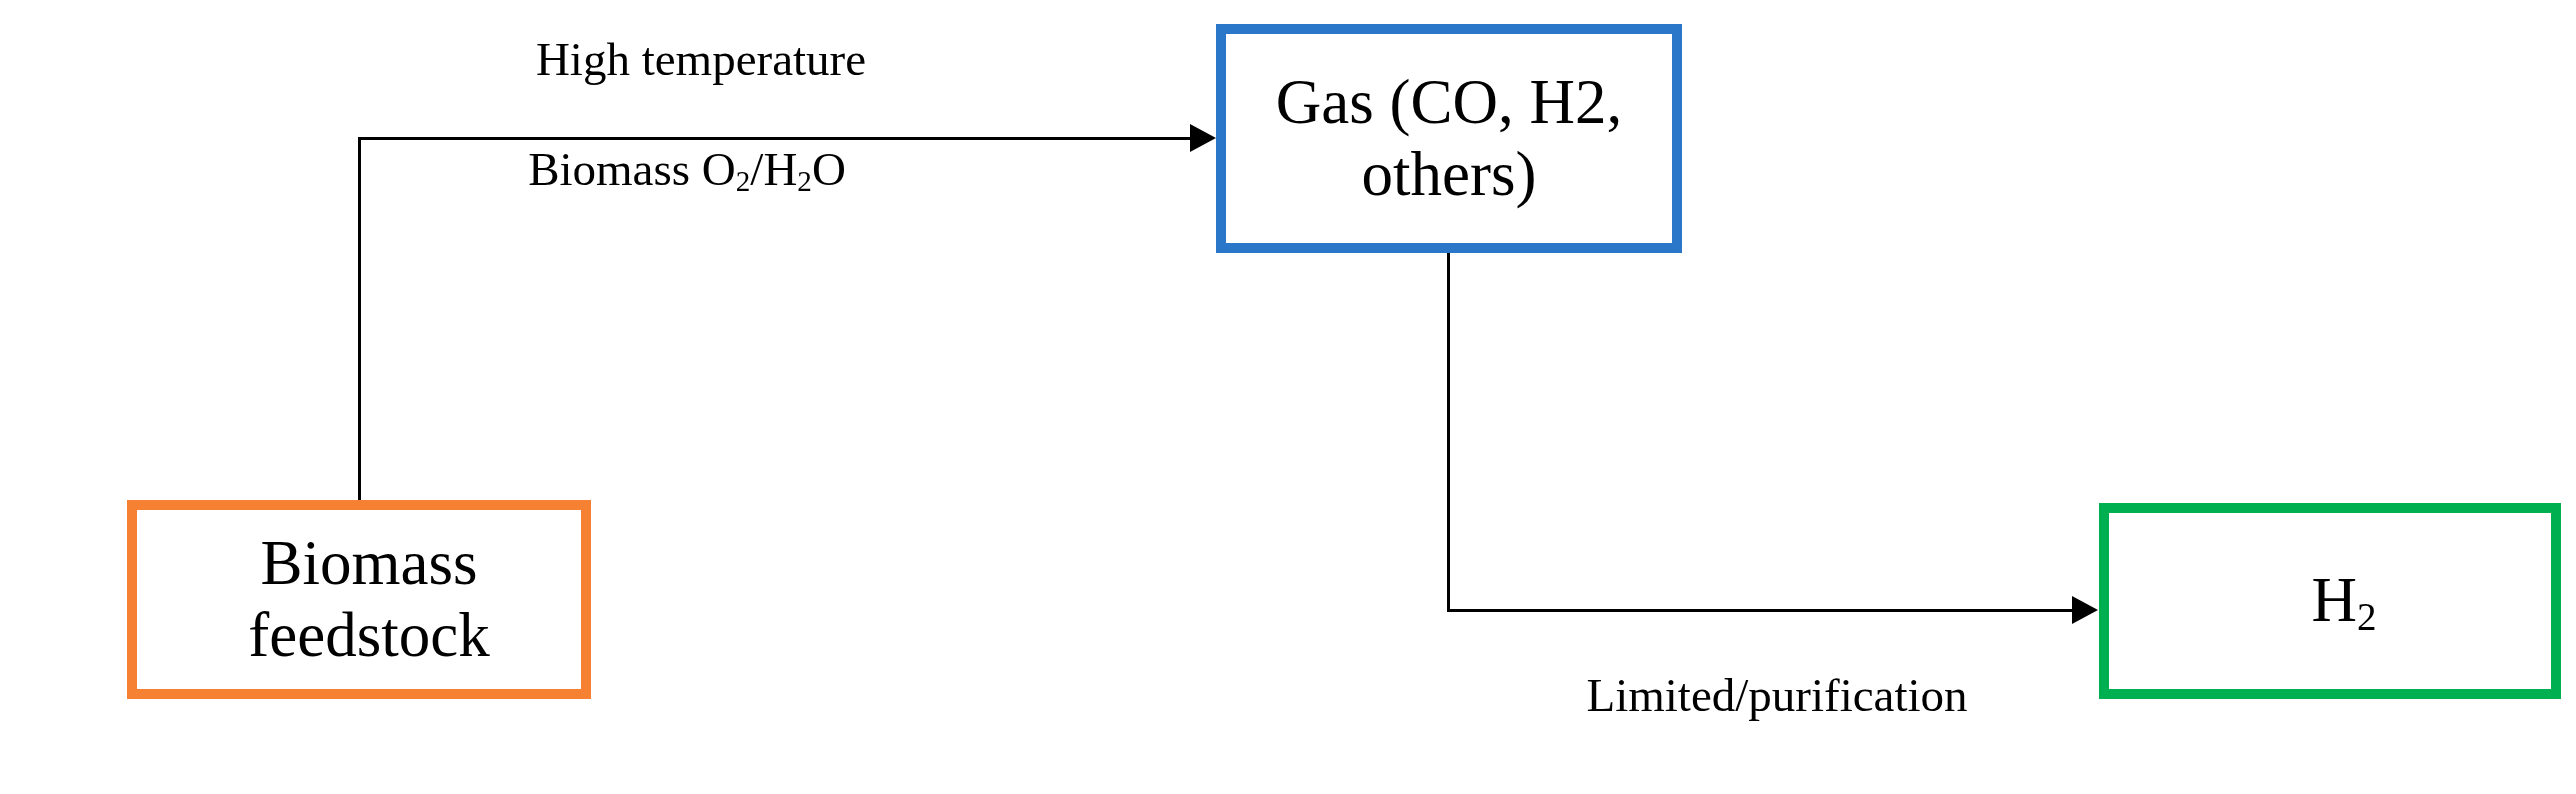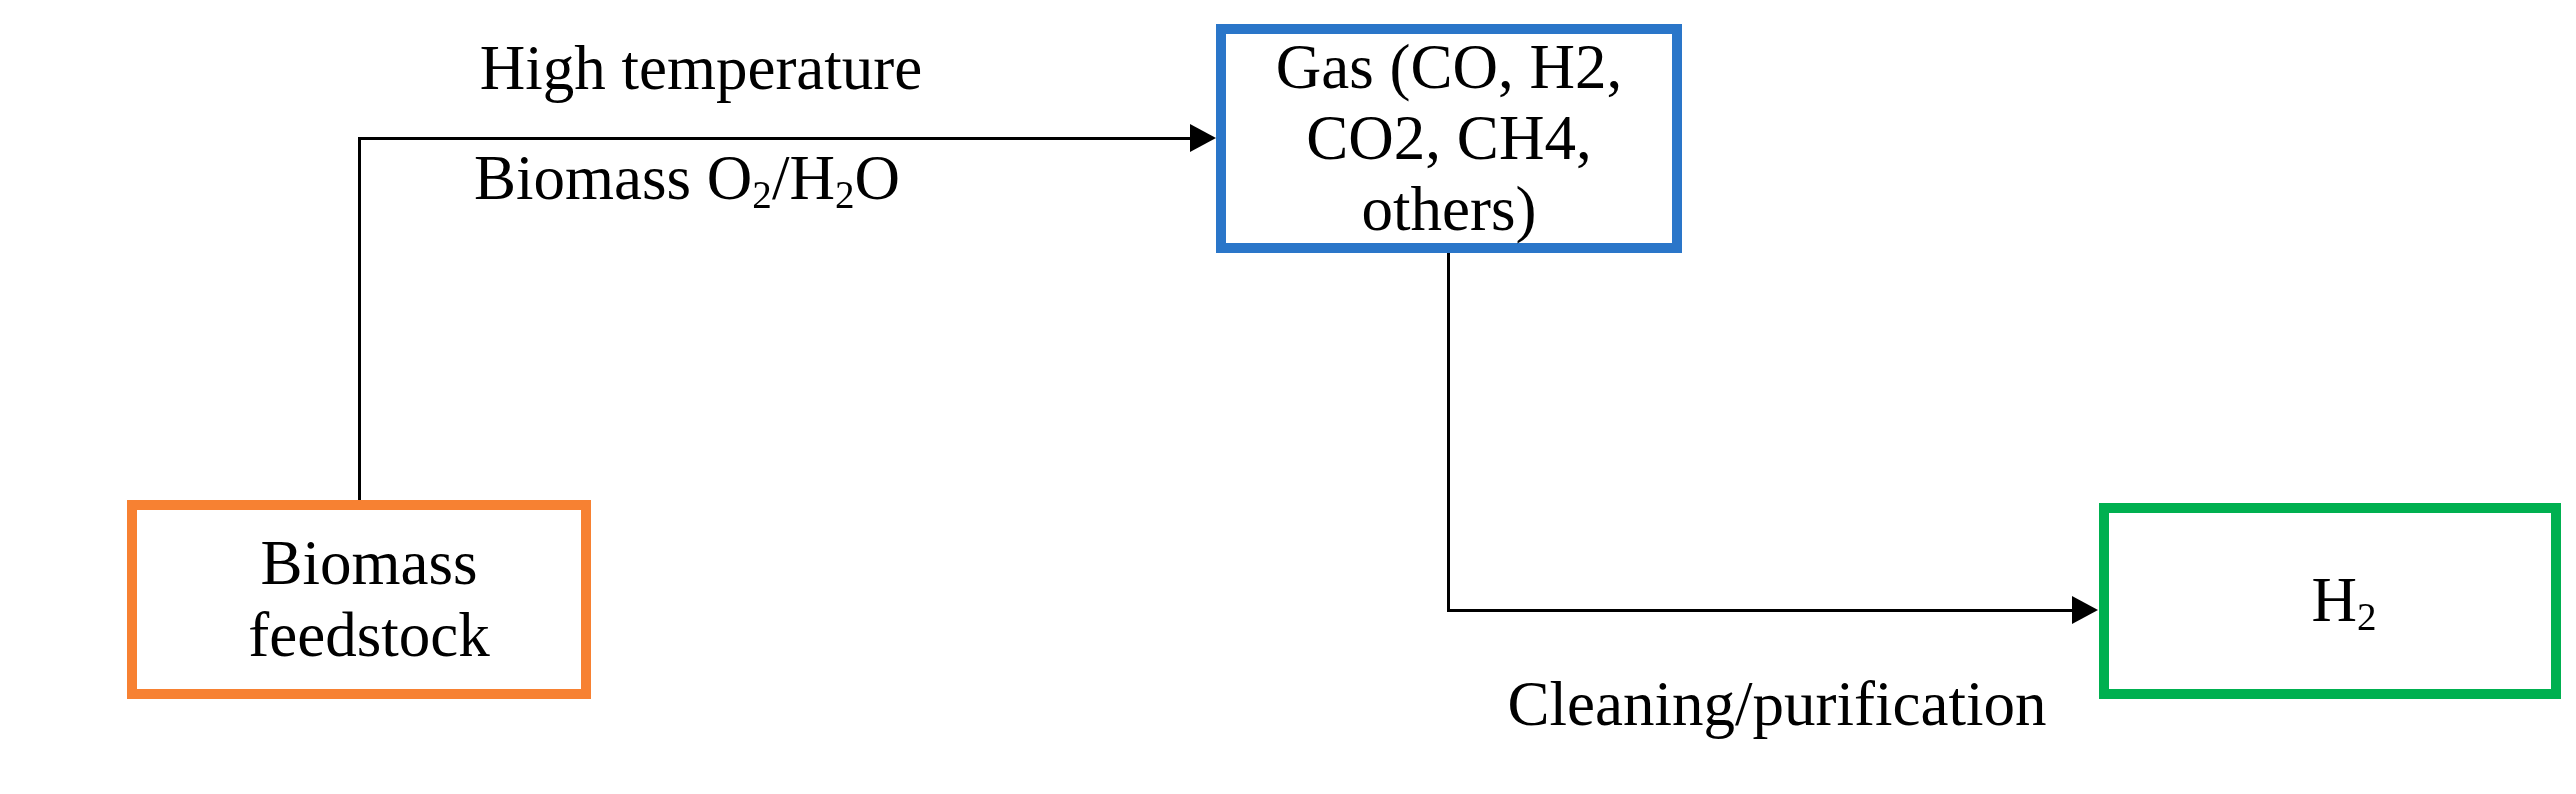--- a/index.html
+++ b/index.html
@@ -50,21 +50,21 @@
     height: 0;
     border-top: 14.4px solid transparent;
     border-bottom: 14.4px solid transparent;
     border-left: 26px solid #000000;
   }
   #arrowhead-1 { left: 1190px; top: 124px; }
   #arrowhead-2 { left: 2072px; top: 596px; }
 
   .flabel {
     position: absolute;
-    font-size: 63px;
+    font-size: 47px;
     white-space: nowrap;
     line-height: 1.1;
   }
   .centered { transform: translateX(-50%); }
 
   #label-high-temp   { left: 701px; top: 34px; }
   #label-limited     { left: 687px; top: 144px; }
   #label-preparation { left: 10.3px;   top: 708px; }
   #label-cleaning    { left: 1777px; top: 670px; }
 
@@ -85,30 +85,29 @@
 
   <div class="edge" id="conn2-v" style="background: rgb(0, 0, 0);"></div>
   <div class="edge" id="conn2-h" style="background: rgb(0, 0, 0);"></div>
   <div class="arrowhead" id="arrowhead-2" style="border-left-color: rgb(0, 0, 0);"></div>
 
   <div class="flabel centered" id="label-high-temp">High temperature</div>
 
   <div class="flabel centered" id="label-limited"><span>Biomass O</span><span class="sub">2</span><span>/H</span><span class="sub">2</span><span>O</span></div>
 
 
-  <div class="flabel centered" id="label-cleaning">Cleaning/purification</div>
+  <div class="flabel centered" id="label-cleaning">Limited/purification</div>
 
   <div class="node" id="biomass-box" style="border-color: rgb(247, 129, 50); padding-left: 20px;">
     <span class="line">Biomass</span>
     <span class="line">feedstock</span>
   </div>
 
   <div class="node" id="gas-box" style="border-color: rgb(42, 118, 201);">
     <span class="line">Gas (CO, H2,</span>
-    <span class="line">CO2, CH4,</span>
     <span class="line">others)</span>
   </div>
 
   <div class="node" id="h2-box" style="border-color: rgb(0, 176, 80);">
     <span class="line"><span>H</span><span class="sub">2</span></span>
   </div>
 
 </div>
 
 

